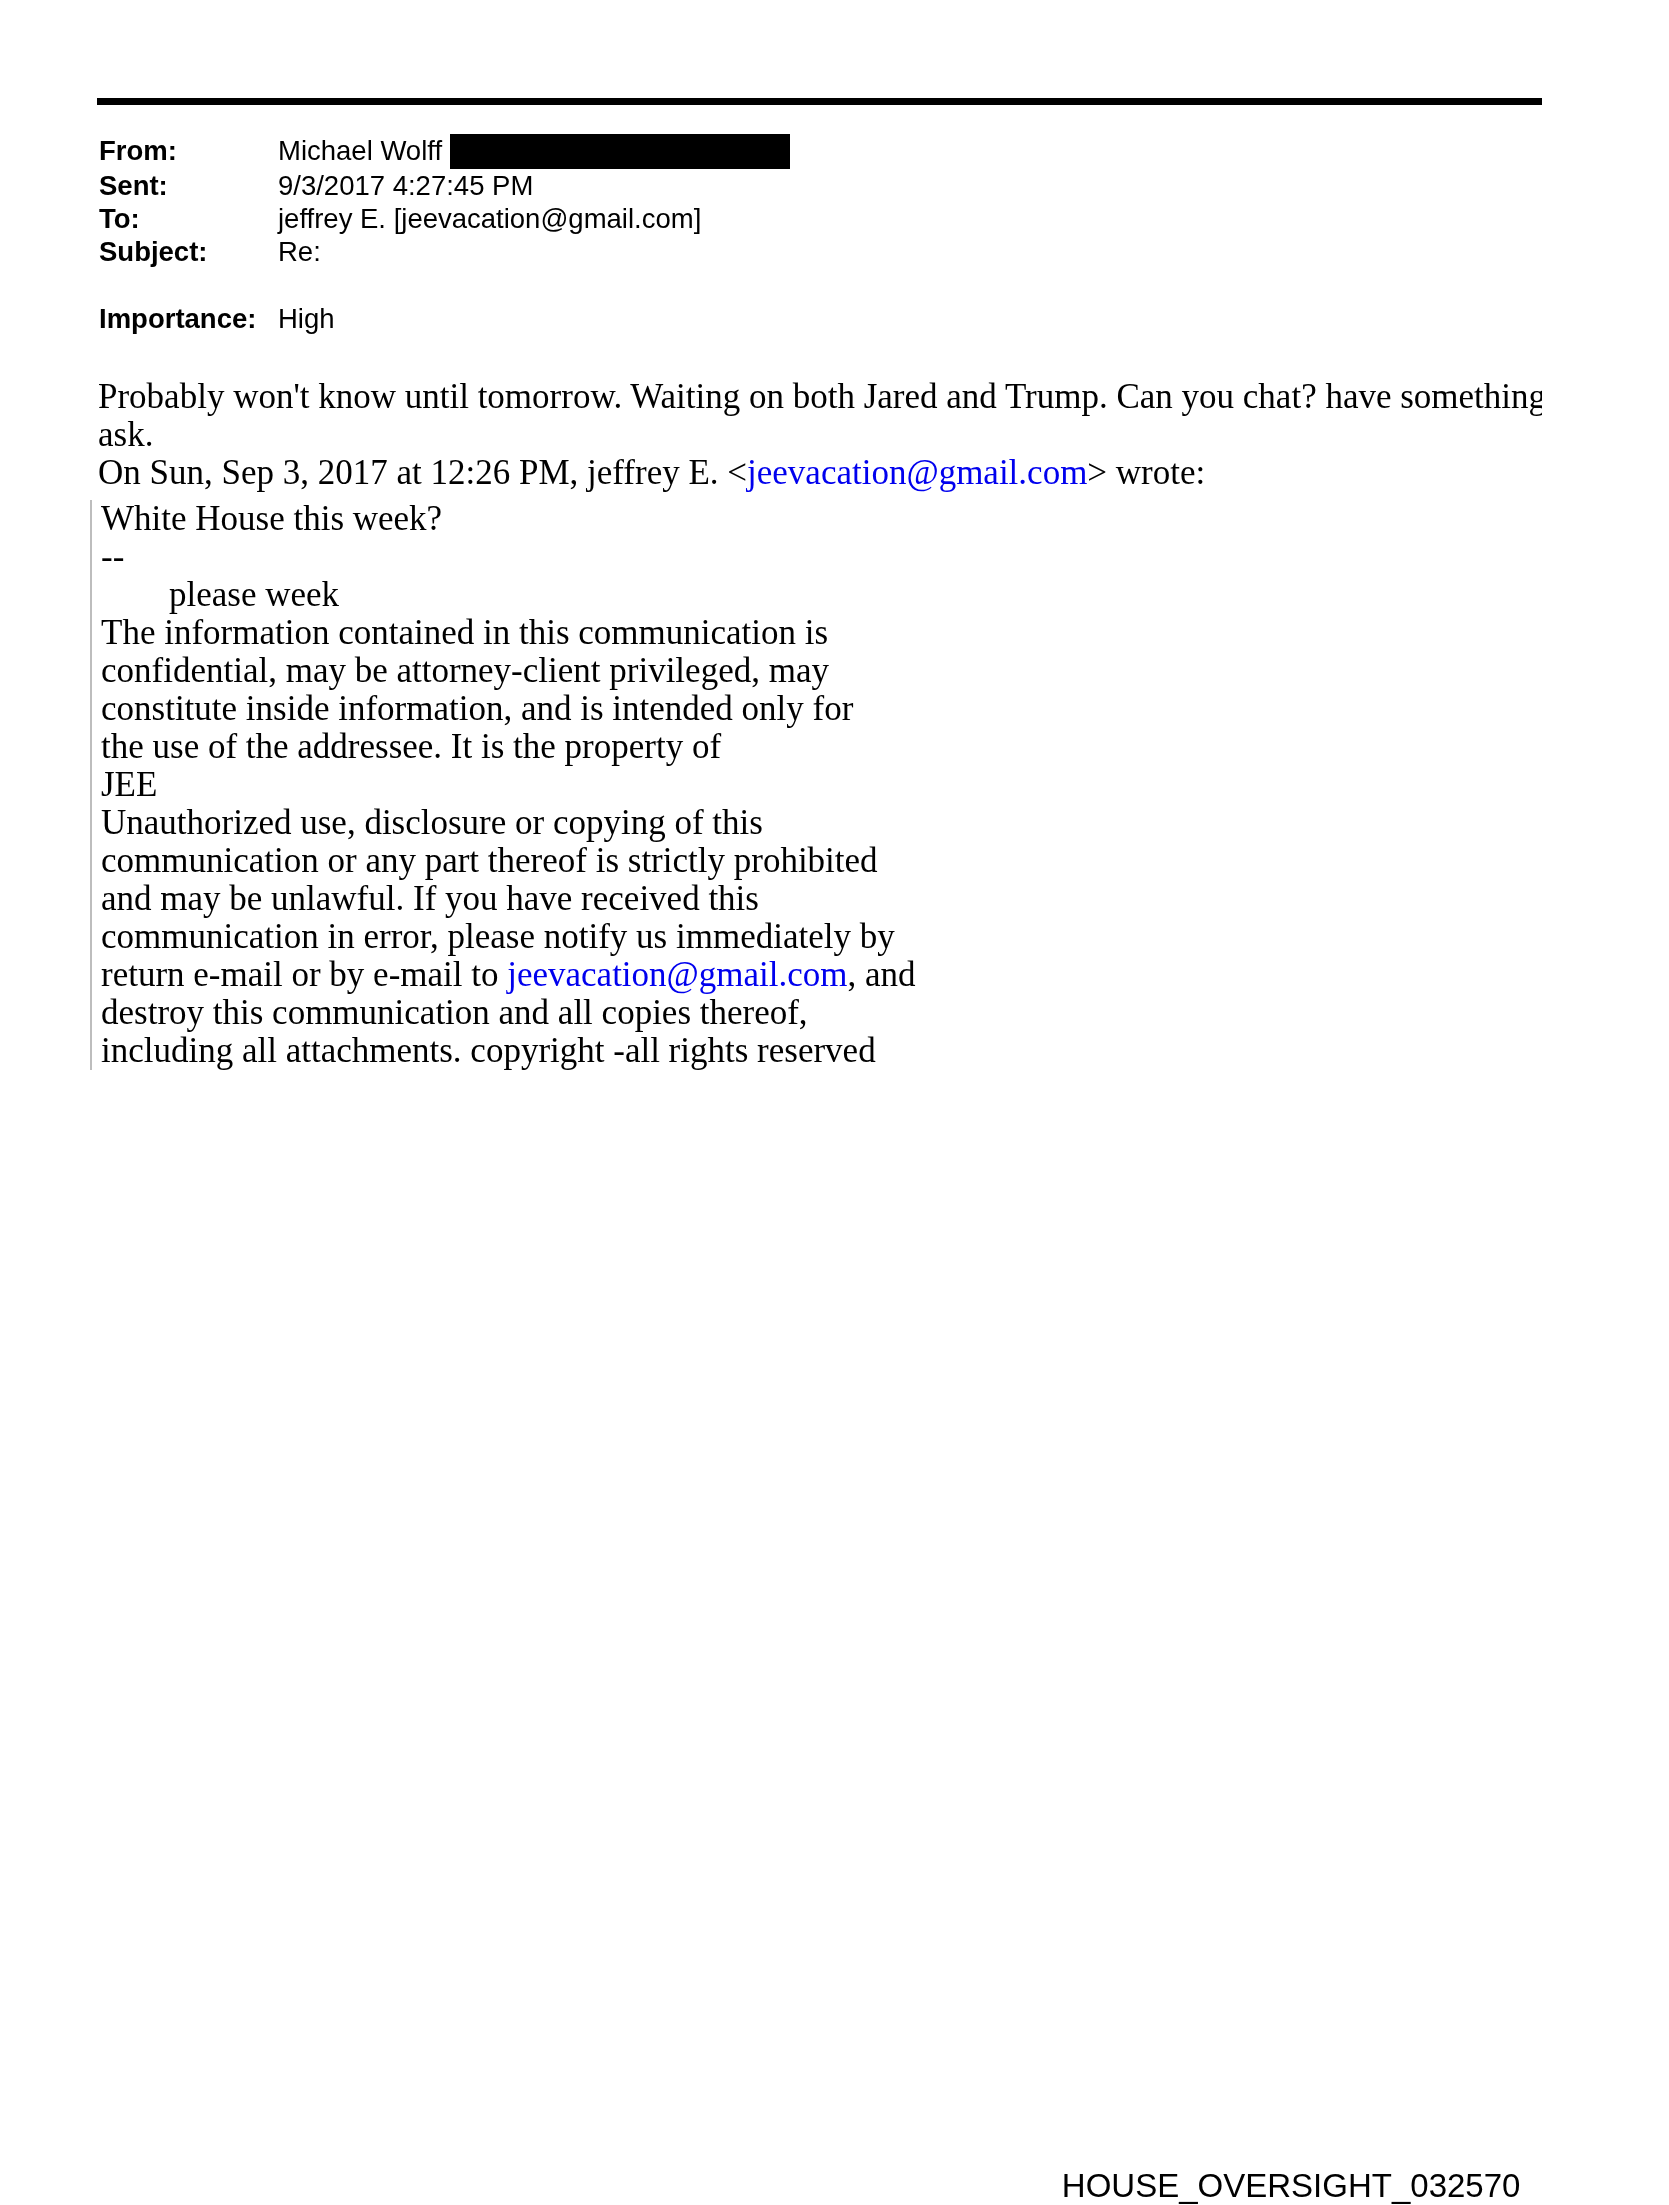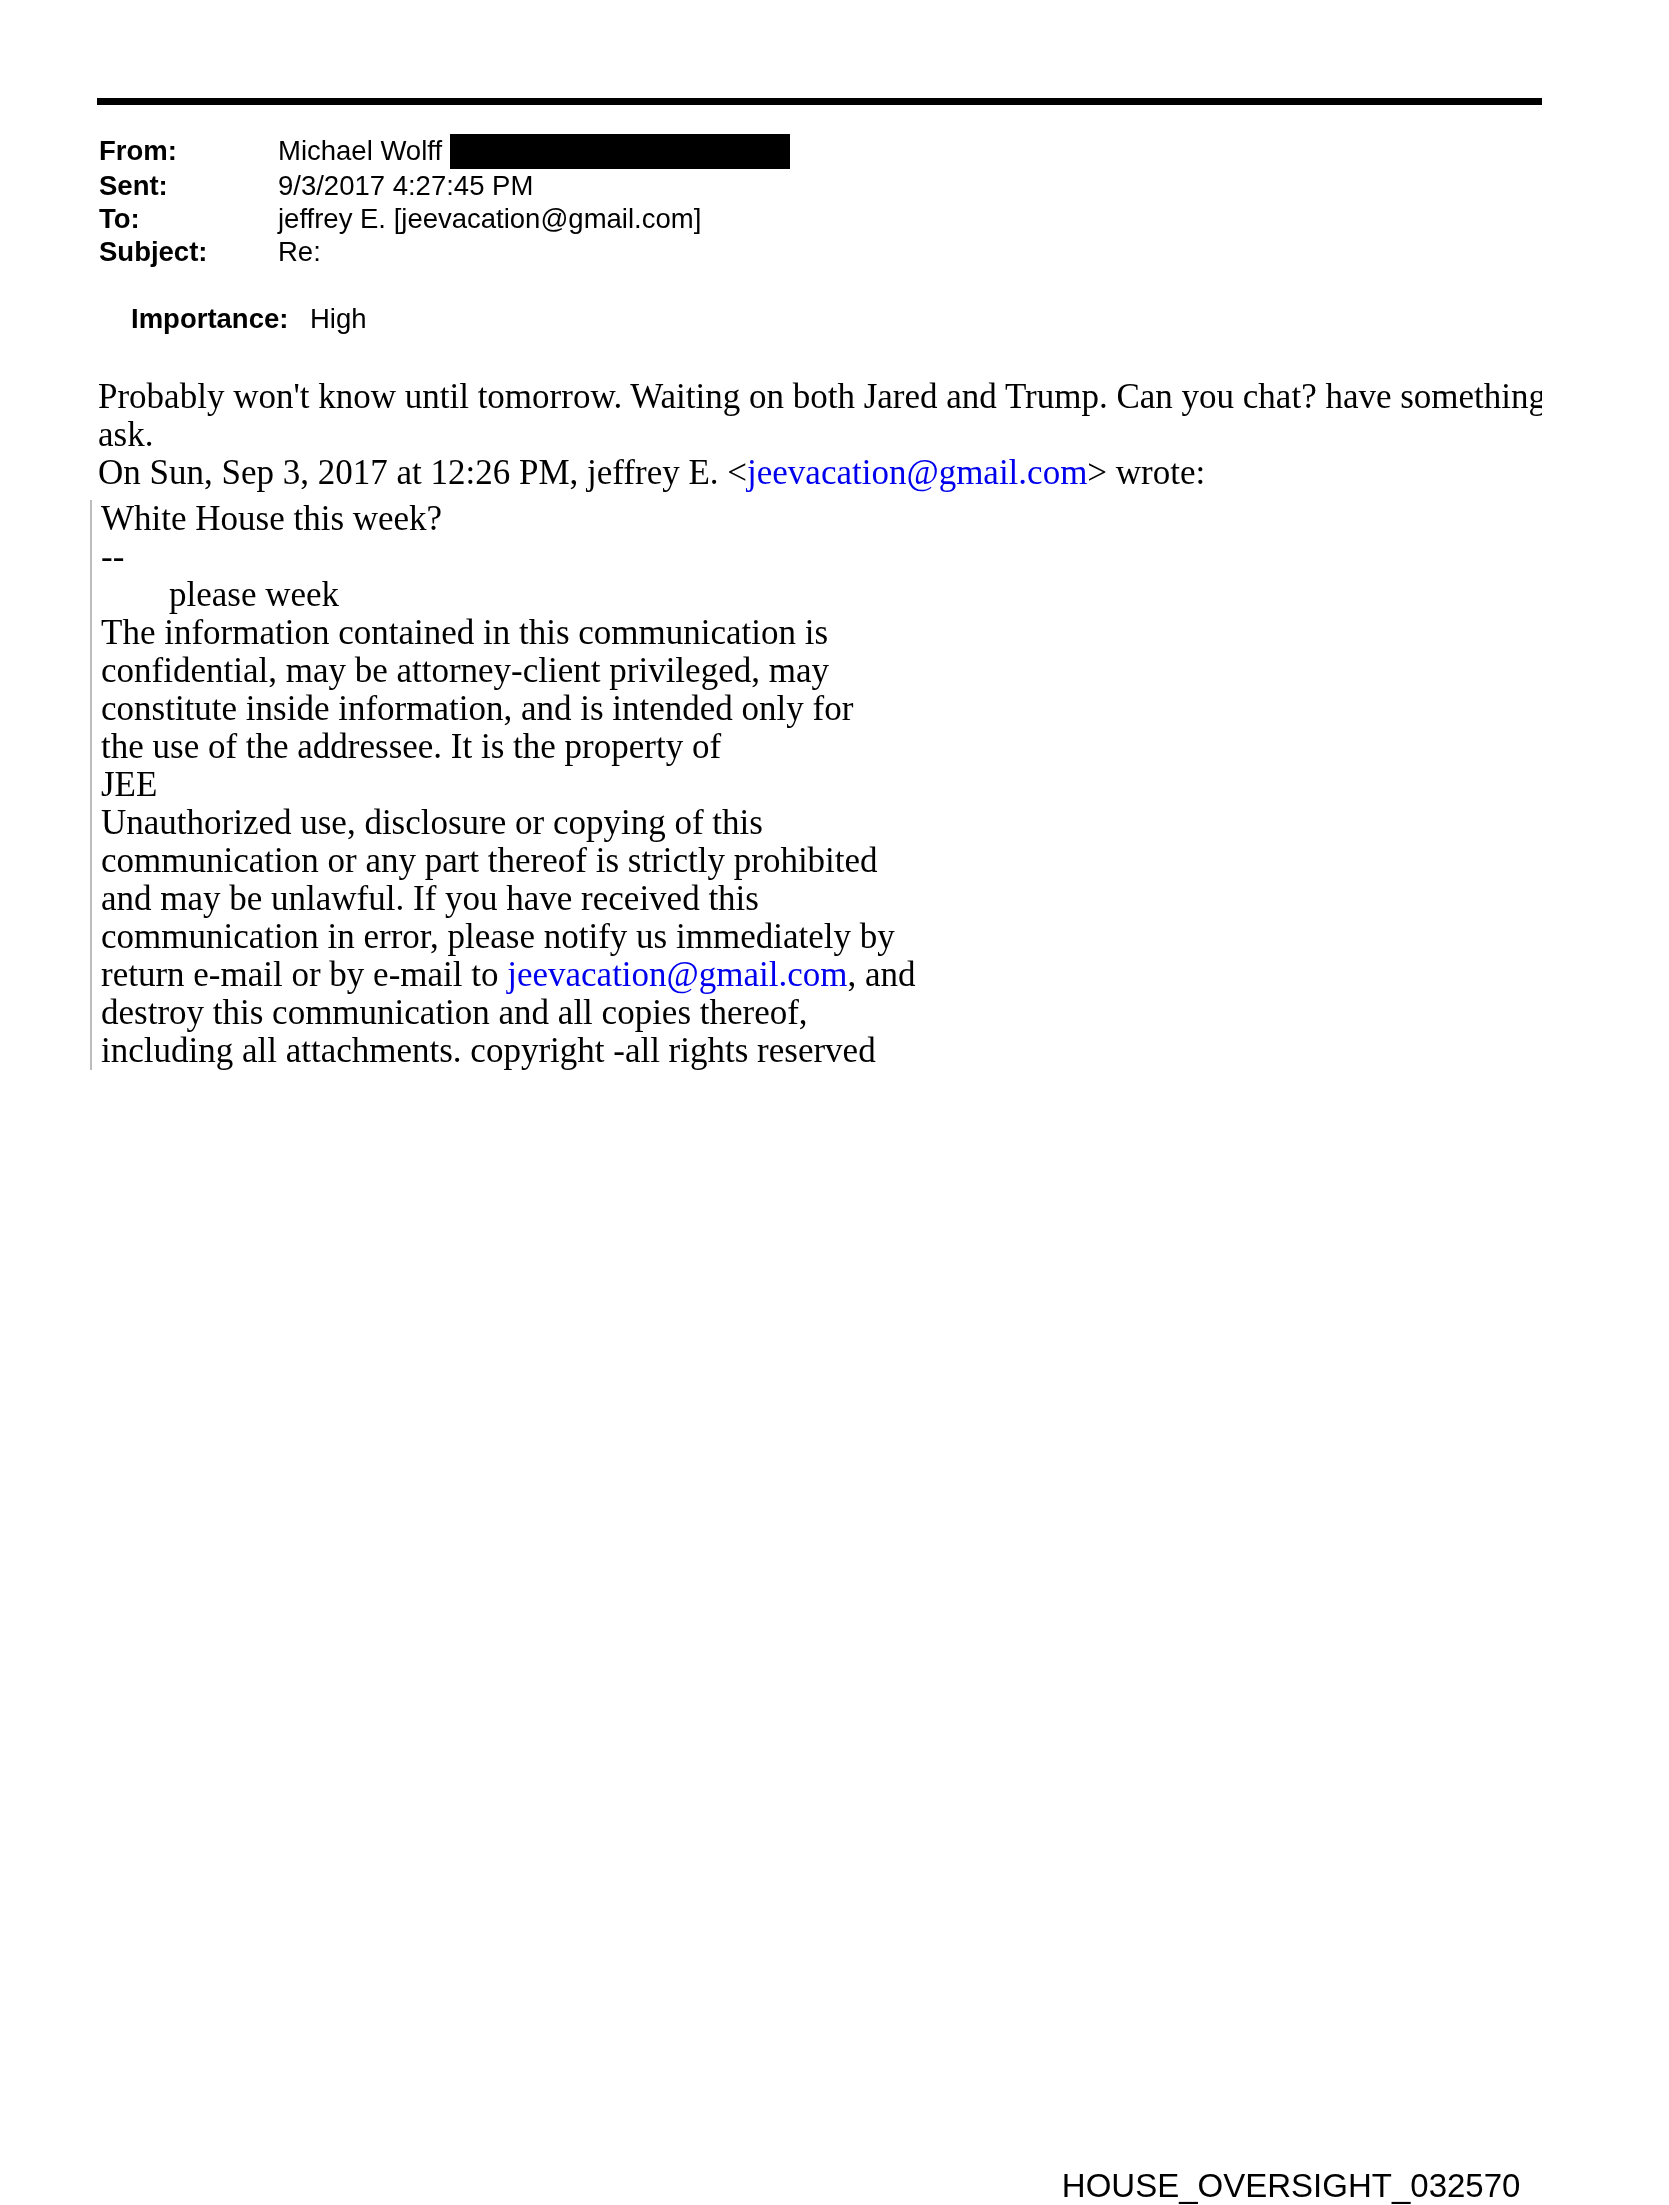--- a/index.html
+++ b/index.html
@@ -29,21 +29,21 @@
     left: 99px;
     top: 134px;
     font-family: "Liberation Sans", sans-serif;
     font-size: 27.5px;
     line-height: 33px;
     white-space: nowrap;
   }
   .hrow { display: flex; }
   .hlabel { font-weight: bold; width: 179px; flex: 0 0 179px; }
   .hvalue { }
-  .importance-row { margin-top: 34px; margin-left: 32px; }
+  .importance-row { margin-top: 34px; }
 
   .redaction {
     display: inline-block;
     width: 340px;
     height: 35px;
     background: #000000;
     vertical-align: -9.2px;
     margin-left: 7.9px;
   }
 

